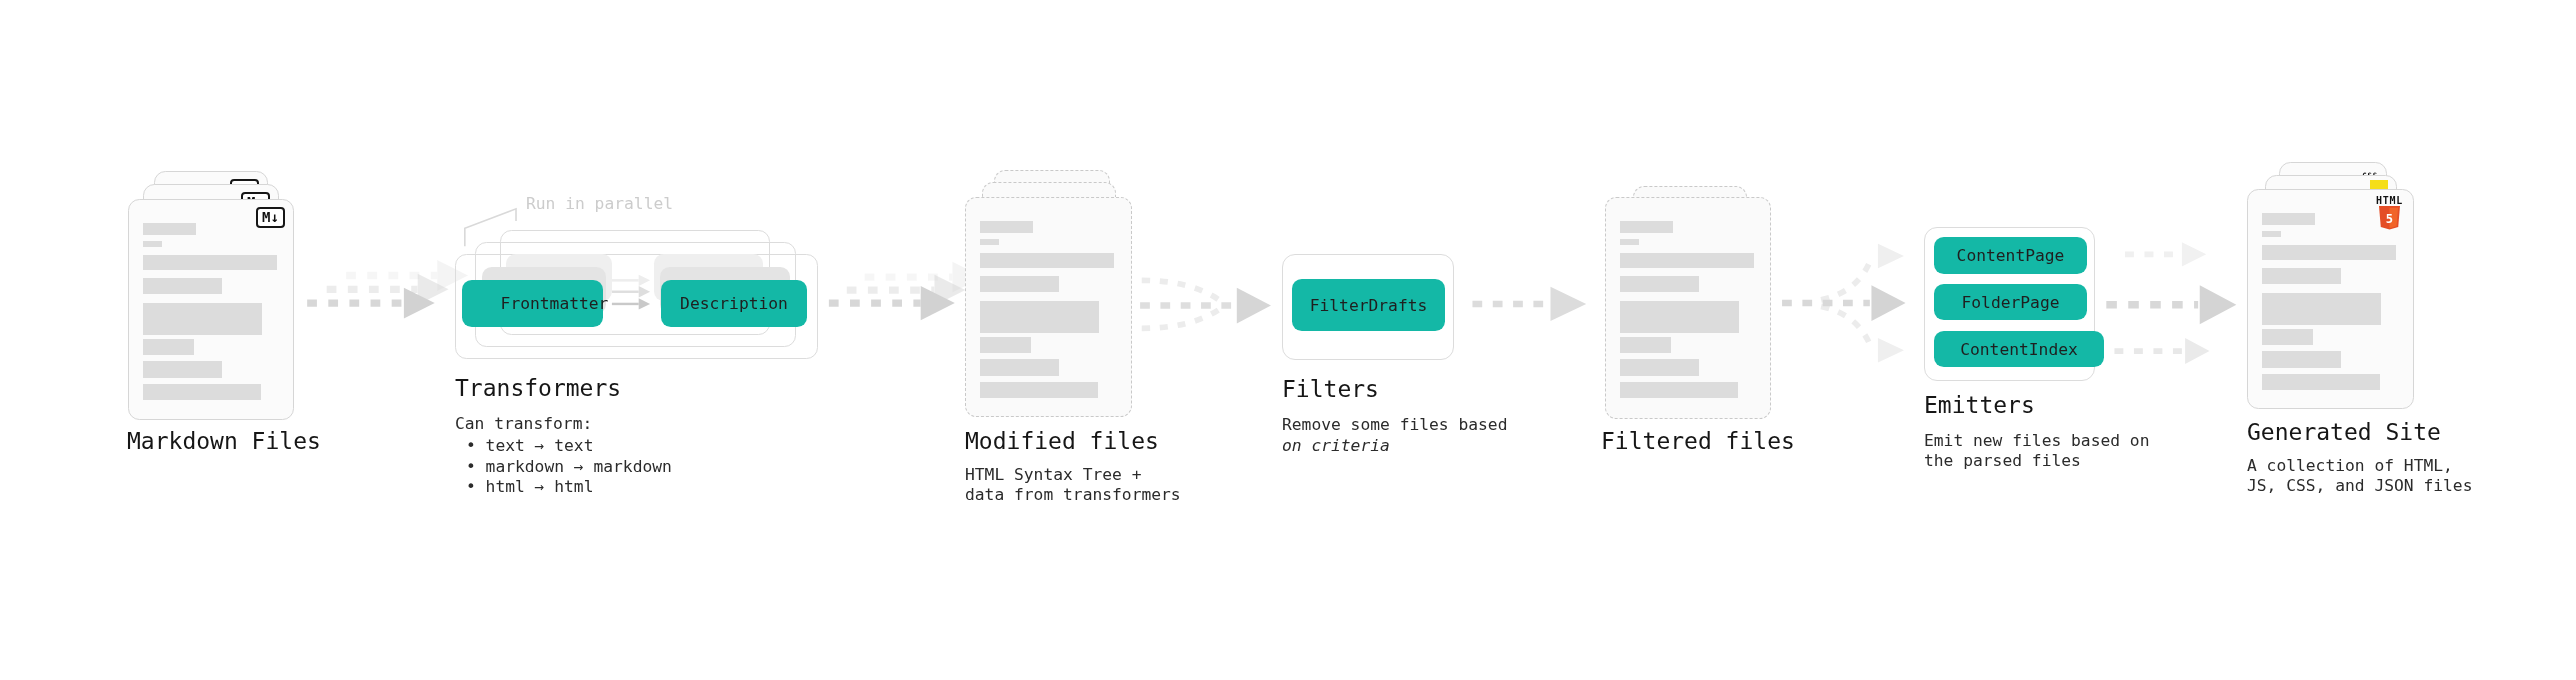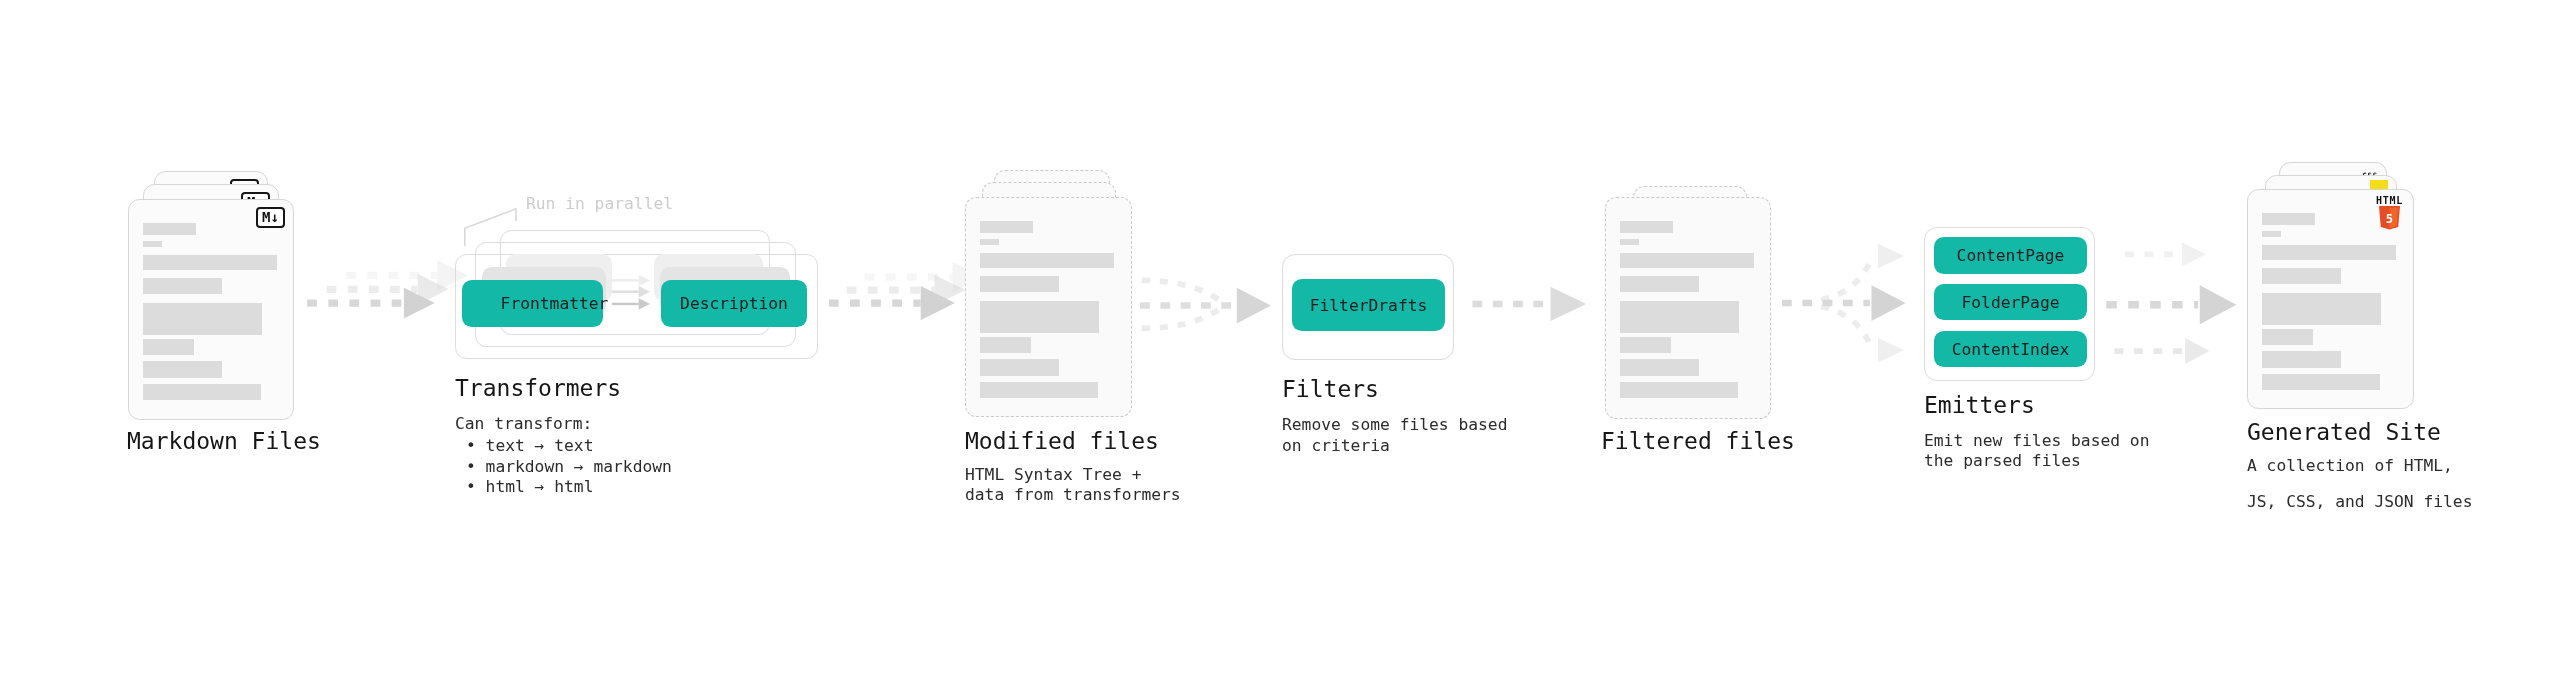--- a/index.html
+++ b/index.html
@@ -186,41 +186,41 @@
       </div>
   </div>
   <h2 class="stage-label" style="left:965px;top:428px;">Modified files</h2>
   <p class="caption" style="left:965px;top:465px;">HTML Syntax Tree +</p>
   <p class="caption" style="left:965px;top:485px;">data from transformers</p>
 
   <div class="panel" style="left:1282px;top:254px;width:172px;height:106px;"></div>
   <div class="gbox" style="left:1292px;top:279px;width:153px;height:52px;">FilterDrafts</div>
   <h2 class="stage-label" style="left:1282px;top:376px;">Filters</h2>
   <p class="caption" style="left:1282px;top:415px;">Remove some files based</p>
-  <p class="caption" style="left:1282px;top:436px;">on criteria</p>
+  <p class="caption" style="left:1282px;top:436px;font-style:italic;">on criteria</p>
 
   <div class="fcard dashed" style="left:1633px;top:186px;width:114px;height:49px;"></div>
   <div class="fcard dashed" style="left:1605px;top:197px;width:166px;height:222px;">
     <div class="bars">
         <i></i>
         <i></i>
         <i></i>
         <i></i>
         <i></i>
         <i></i>
         <i></i>
         <i></i>
       </div>
   </div>
   <h2 class="stage-label" style="left:1601px;top:428px;">Filtered files</h2>
 
   <div class="panel" style="left:1924px;top:227px;width:171px;height:154px;"></div>
   <div class="gbox" style="left:1934px;top:237px;width:153px;height:37px;">ContentPage</div>
   <div class="gbox" style="left:1934px;top:284px;width:153px;height:36px;">FolderPage</div>
-  <div class="gbox" style="left:1934px;top:331px;width:153px;height:36px;">ContentIndex</div>
+  <div class="gbox" style="left:1934px;top:331px;width:170px;height:36px;">ContentIndex</div>
   <h2 class="stage-label" style="left:1924px;top:392px;">Emitters</h2>
   <p class="caption" style="left:1924px;top:431px;">Emit new files based on</p>
   <p class="caption" style="left:1924px;top:451px;">the parsed files</p>
 
   <div class="fcard" style="left:2279px;top:162px;width:108px;height:73px;">
     <span class="css-badge">
       <span class="t">CSS</span>
       <span class="u" style="display:block;"></span>
     </span>
   </div>
@@ -242,16 +242,16 @@
         <i></i>
         <i></i>
         <i></i>
         <i></i>
         <i></i>
         <i></i>
       </div>
   </div>
   <h2 class="stage-label" style="left:2247px;top:419px;">Generated Site</h2>
   <p class="caption" style="left:2247px;top:456px;">A collection of HTML,</p>
-  <p class="caption" style="left:2247px;top:476px;margin-top:16px;">JS, CSS, and JSON files</p>
+  <p class="caption" style="left:2247px;top:476px;">JS, CSS, and JSON files</p>
 
 </div>
 
 
 </body></html>

